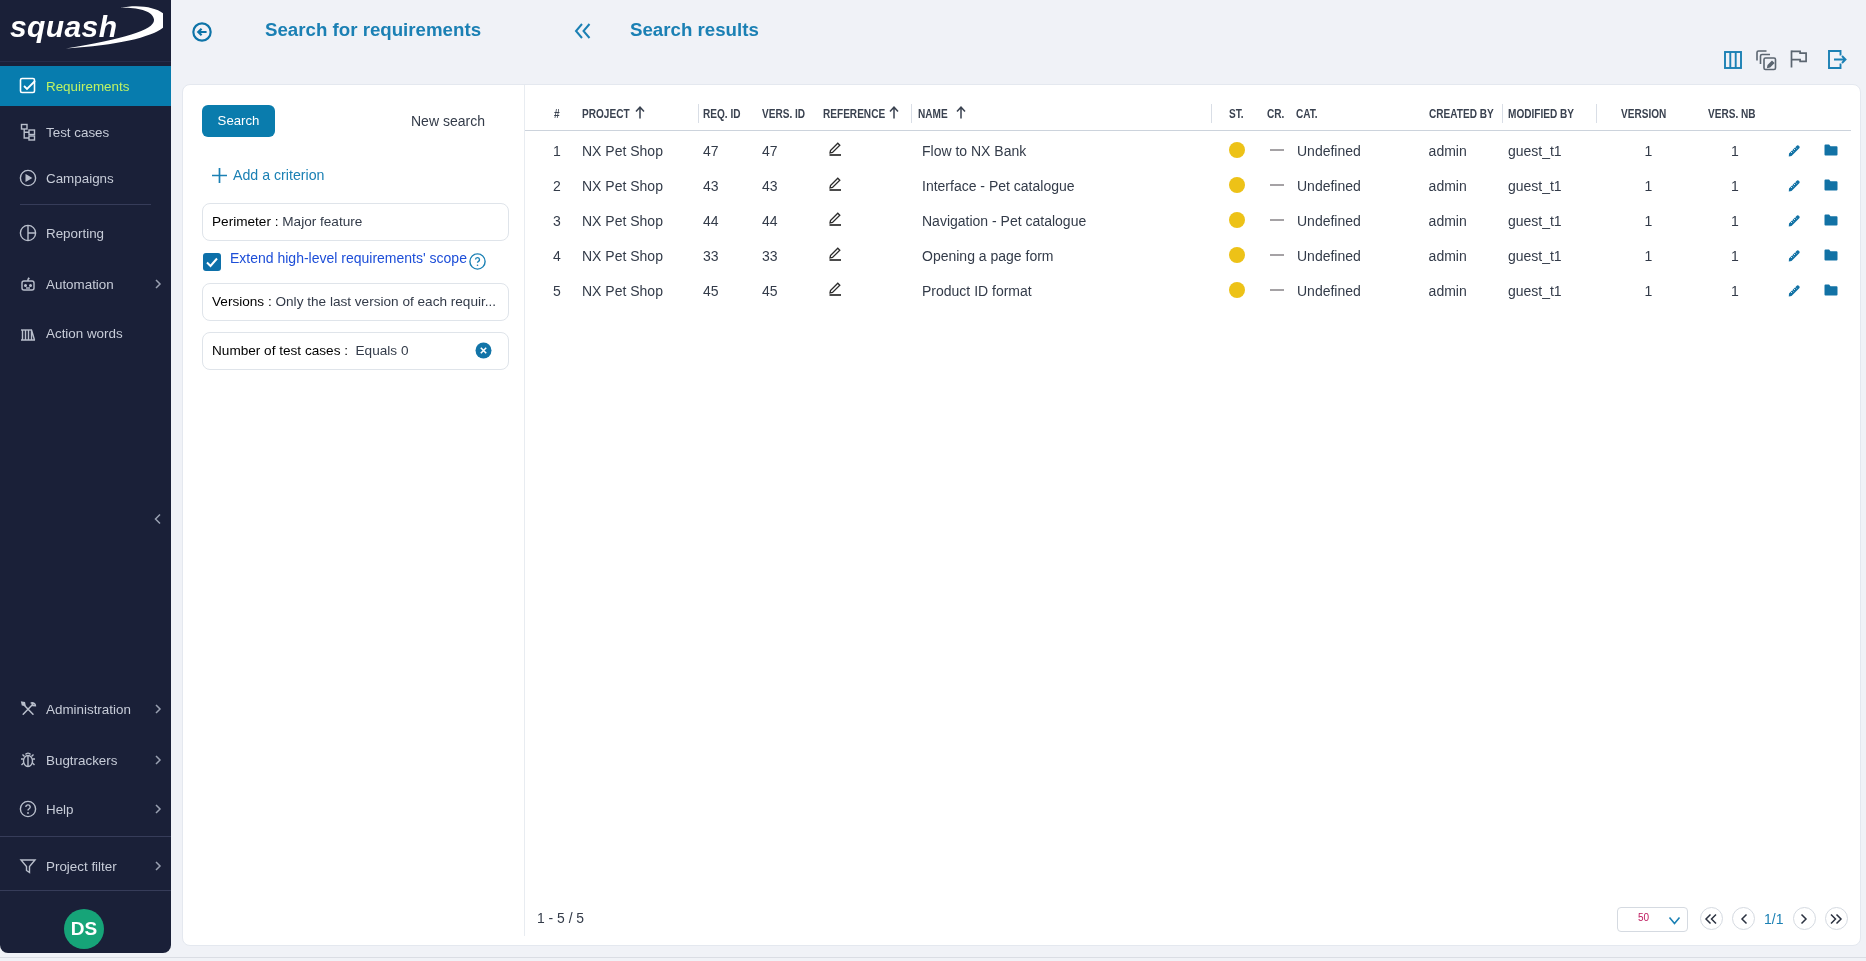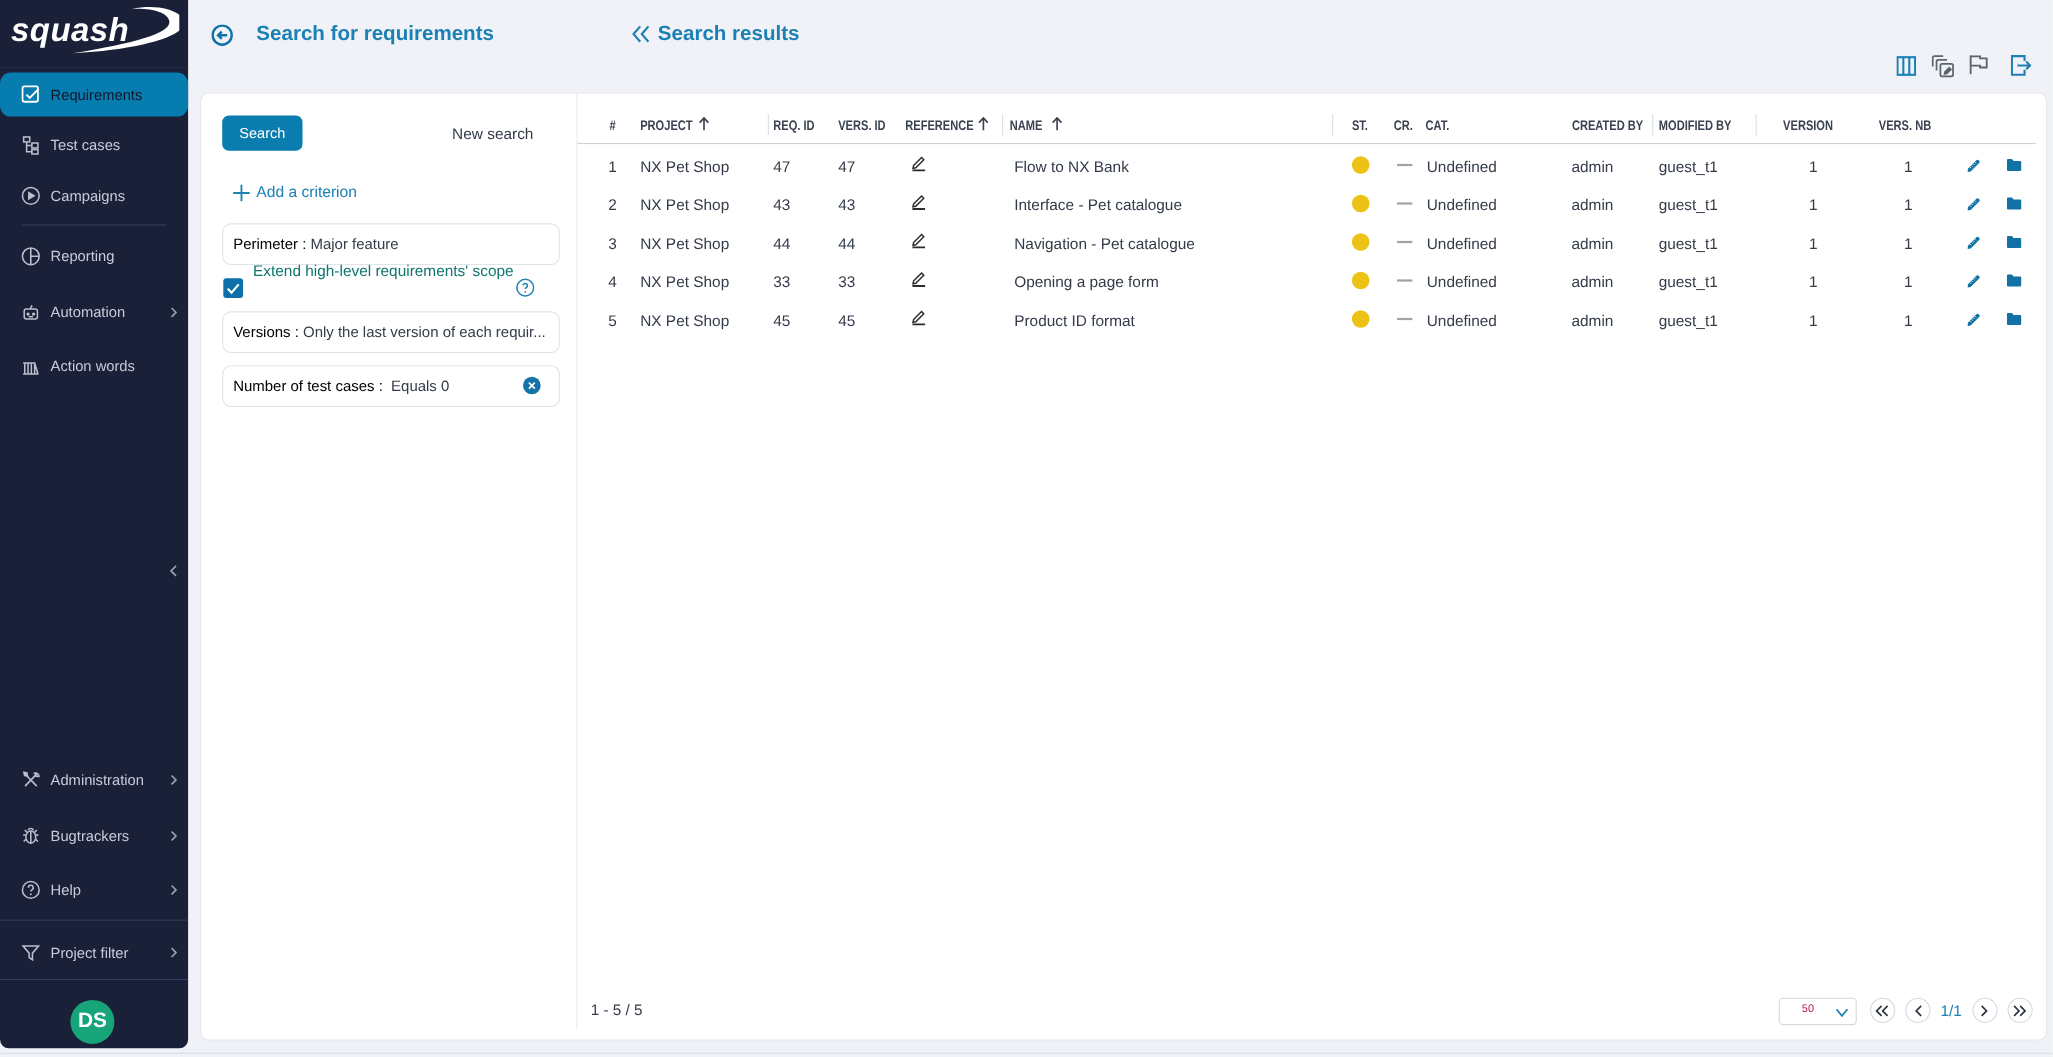--- a/index.html
+++ b/index.html
@@ -10,21 +10,21 @@
 
 #sidebar { position:absolute; left:0; top:0; width:171px; height:953px;
   background:#1a2038; border-radius:0 0 8px 8px; }
 .sb-item { position:absolute; left:0; width:171px; height:40px; color:#c7ccd8; font-size:13.4px; }
 .sb-item .txt { position:absolute; left:46px; top:50%; transform:translateY(-50%); white-space:nowrap; }
 .sb-item .ico { position:absolute; left:19px; top:50%; transform:translateY(-50%); width:18px; height:18px; }
 .sb-item .chev { position:absolute; left:152px; top:50%; transform:translateY(-50%); width:12px; height:12px; }
 .sb-div { position:absolute; height:1px; background:#363c59; }
 
 
-.title { position:absolute; color:#1b80b4; font-size:18.7px; font-weight:700; white-space:nowrap; }
+.title { position:absolute; color:#1b80b4; font-size:18.7px; font-weight:700; white-space:nowrap;margin-left:32px; }
 
 
 .field { position:absolute; left:202px; width:307px; height:38px; border:1px solid #dfe4ea;
   border-radius:8px; font-size:13.6px; color:#333b49; line-height:36px; padding-left:9px;
   white-space:nowrap; overflow:hidden; background:#fff; }
 .field .lab { color:#000000; }
 
 
 .th { position:absolute; font-size:12.6px; font-weight:700; color:#3a4250; white-space:nowrap;
   transform:scaleX(0.8); transform-origin:0 50%; top:107px; }
@@ -45,21 +45,21 @@
   background:#fff; border:1px solid #e4e8ef; border-radius:8px;"></div>
 <div class="abs" style="left:524px; top:85px; width:1px; height:851px; background:#e8ecf1;"></div>
 
 <div id="sidebar">
   <svg class="abs" style="left:8px; top:3px;" width="155" height="50" viewBox="0 0 155 50">
     <text x="2" y="34" font-size="30" font-weight="700" font-style="italic" fill="#fff" font-family="Liberation Sans, sans-serif" letter-spacing="0.4">squash</text>
     <path d="M112 5 C 136 0, 158 7, 159.5 17 C 161 29, 123 42, 58 45.5 C 116 36, 147 27, 146 16.5 C 145 8, 129 4, 112 5 Z" fill="#fff"></path>
   </svg>
   <div class="sb-div" style="left:0; top:61px; width:171px; background:#262c48;"></div>
 
-  <div class="sb-item" style="top:66px; height:40px; background:#077cae; color:#0f172a;border-radius:10px;">
+  <div class="sb-item" style="top:66px; height:40px; background:#077cae; color:#bef264;">
     <svg class="ico" viewBox="0 0 18 18" fill="none" stroke="#fff" stroke-width="1.6">
       <rect x="1.5" y="1.5" width="14" height="14" rx="1.5"></rect>
       <path d="M5 9 l3 3 l8 -8" stroke-width="1.8"></path>
     </svg>
     <span class="txt">Requirements</span>
   </div>
 
   <div class="sb-item" style="top:111.5px;">
     <svg class="ico" viewBox="0 0 18 18" fill="none" stroke="#b9bfcc" stroke-width="1.4">
       <rect x="2.5" y="1.5" width="5.5" height="4.5"></rect>
@@ -206,21 +206,21 @@
 </svg>
 <div class="abs" style="left:233px; top:167px; font-size:14.2px; color:#1b80b4;">Add a criterion</div>
 
 <div class="field" style="top:203px;"><span class="lab">Perimeter :</span> Major feature</div>
 
 <div class="abs" style="left:203px; top:253px; width:18px; height:18px; background:#0d70a9; border-radius:3px;">
   <svg width="18" height="18" viewBox="0 0 18 18" fill="none" stroke="#fff" stroke-width="2">
       <path d="M4 9.5 l3.5 3.5 L14 5.5"></path>
     </svg>
 </div>
-<div class="abs" style="left:230px; top:238px; font-size:14px; color:#0f766e;">Extend high-level requirements' scope</div>
+<div class="abs" style="left:230px; top:250px; font-size:14px; color:#1d4ed8;">Extend high-level requirements' scope</div>
 <svg class="abs" style="left:469px; top:253px;" width="17" height="17" viewBox="0 0 17 17" fill="none" stroke="#1b80b4" stroke-width="1.4">
   <circle cx="8.5" cy="8.5" r="7.6"></circle>
   <path d="M6.5 6.5 a2 2 0 1 1 2.8 2 c-0.5 0.3 -0.8 0.6 -0.8 1.2"></path>
   <circle cx="8.5" cy="12.3" r="0.8" fill="#1b80b4" stroke="none"></circle>
 </svg>
 
 <div class="field" style="top:283px;"><span class="lab">Versions :</span> Only the last version of each requir...</div>
 
 <div class="field" style="top:332px;"><span class="lab">Number of test cases :</span>&nbsp; Equals 0</div>
 <svg class="abs" style="left:475px; top:342px;" width="17" height="17" viewBox="0 0 17 17">

